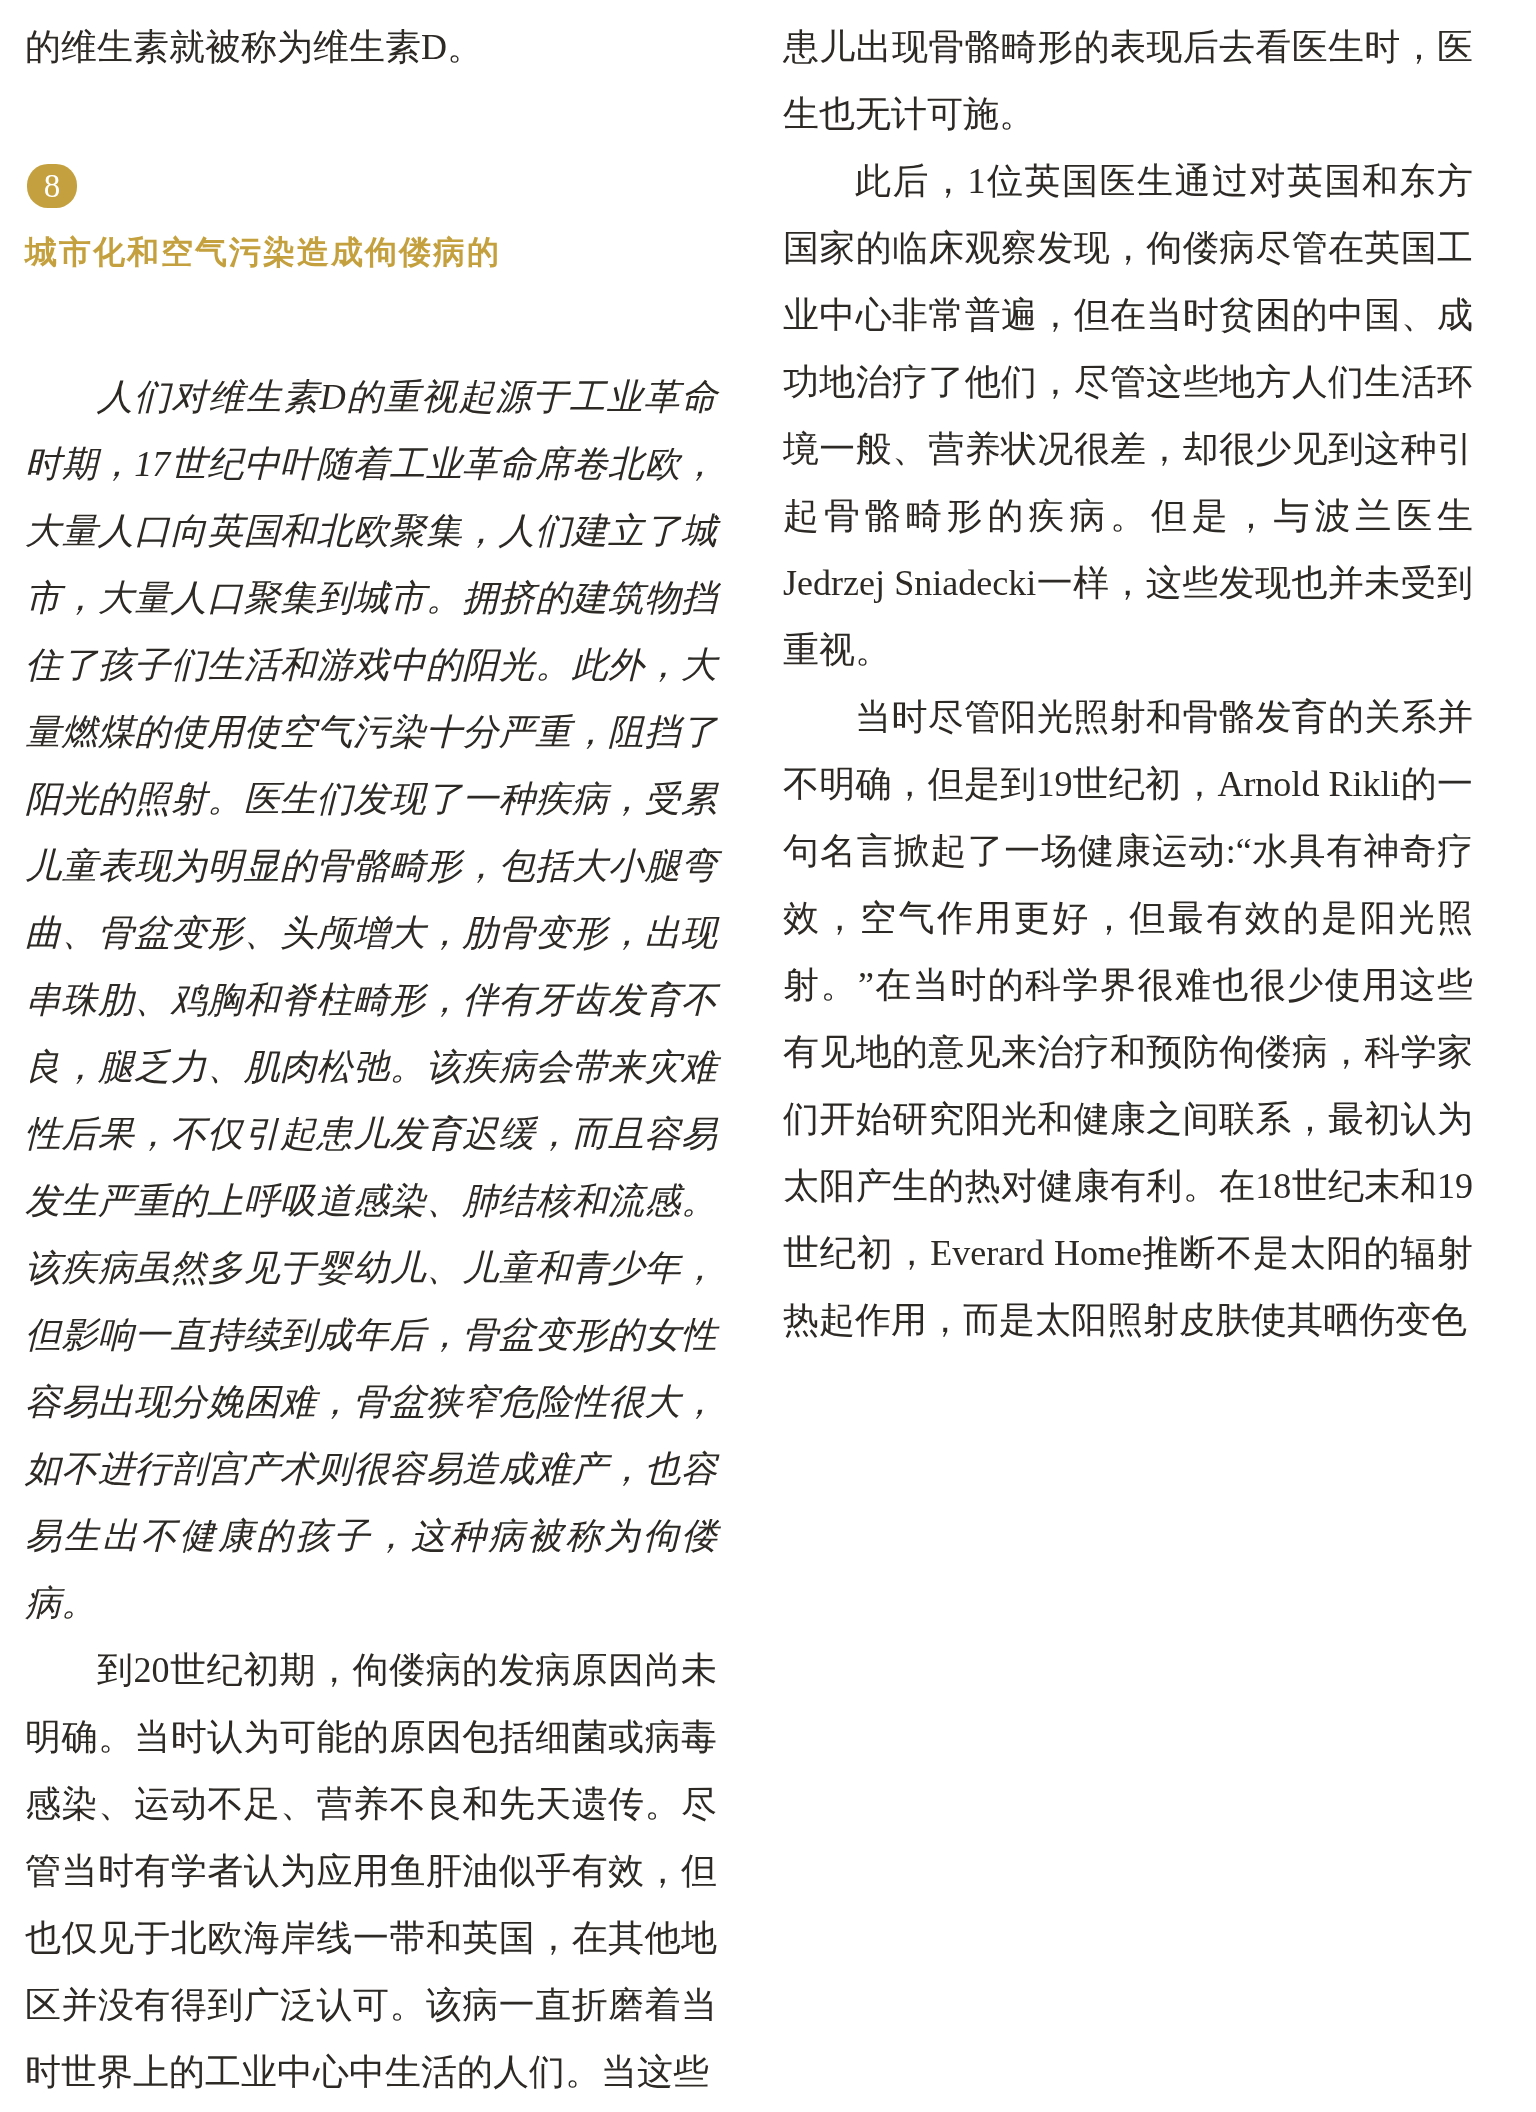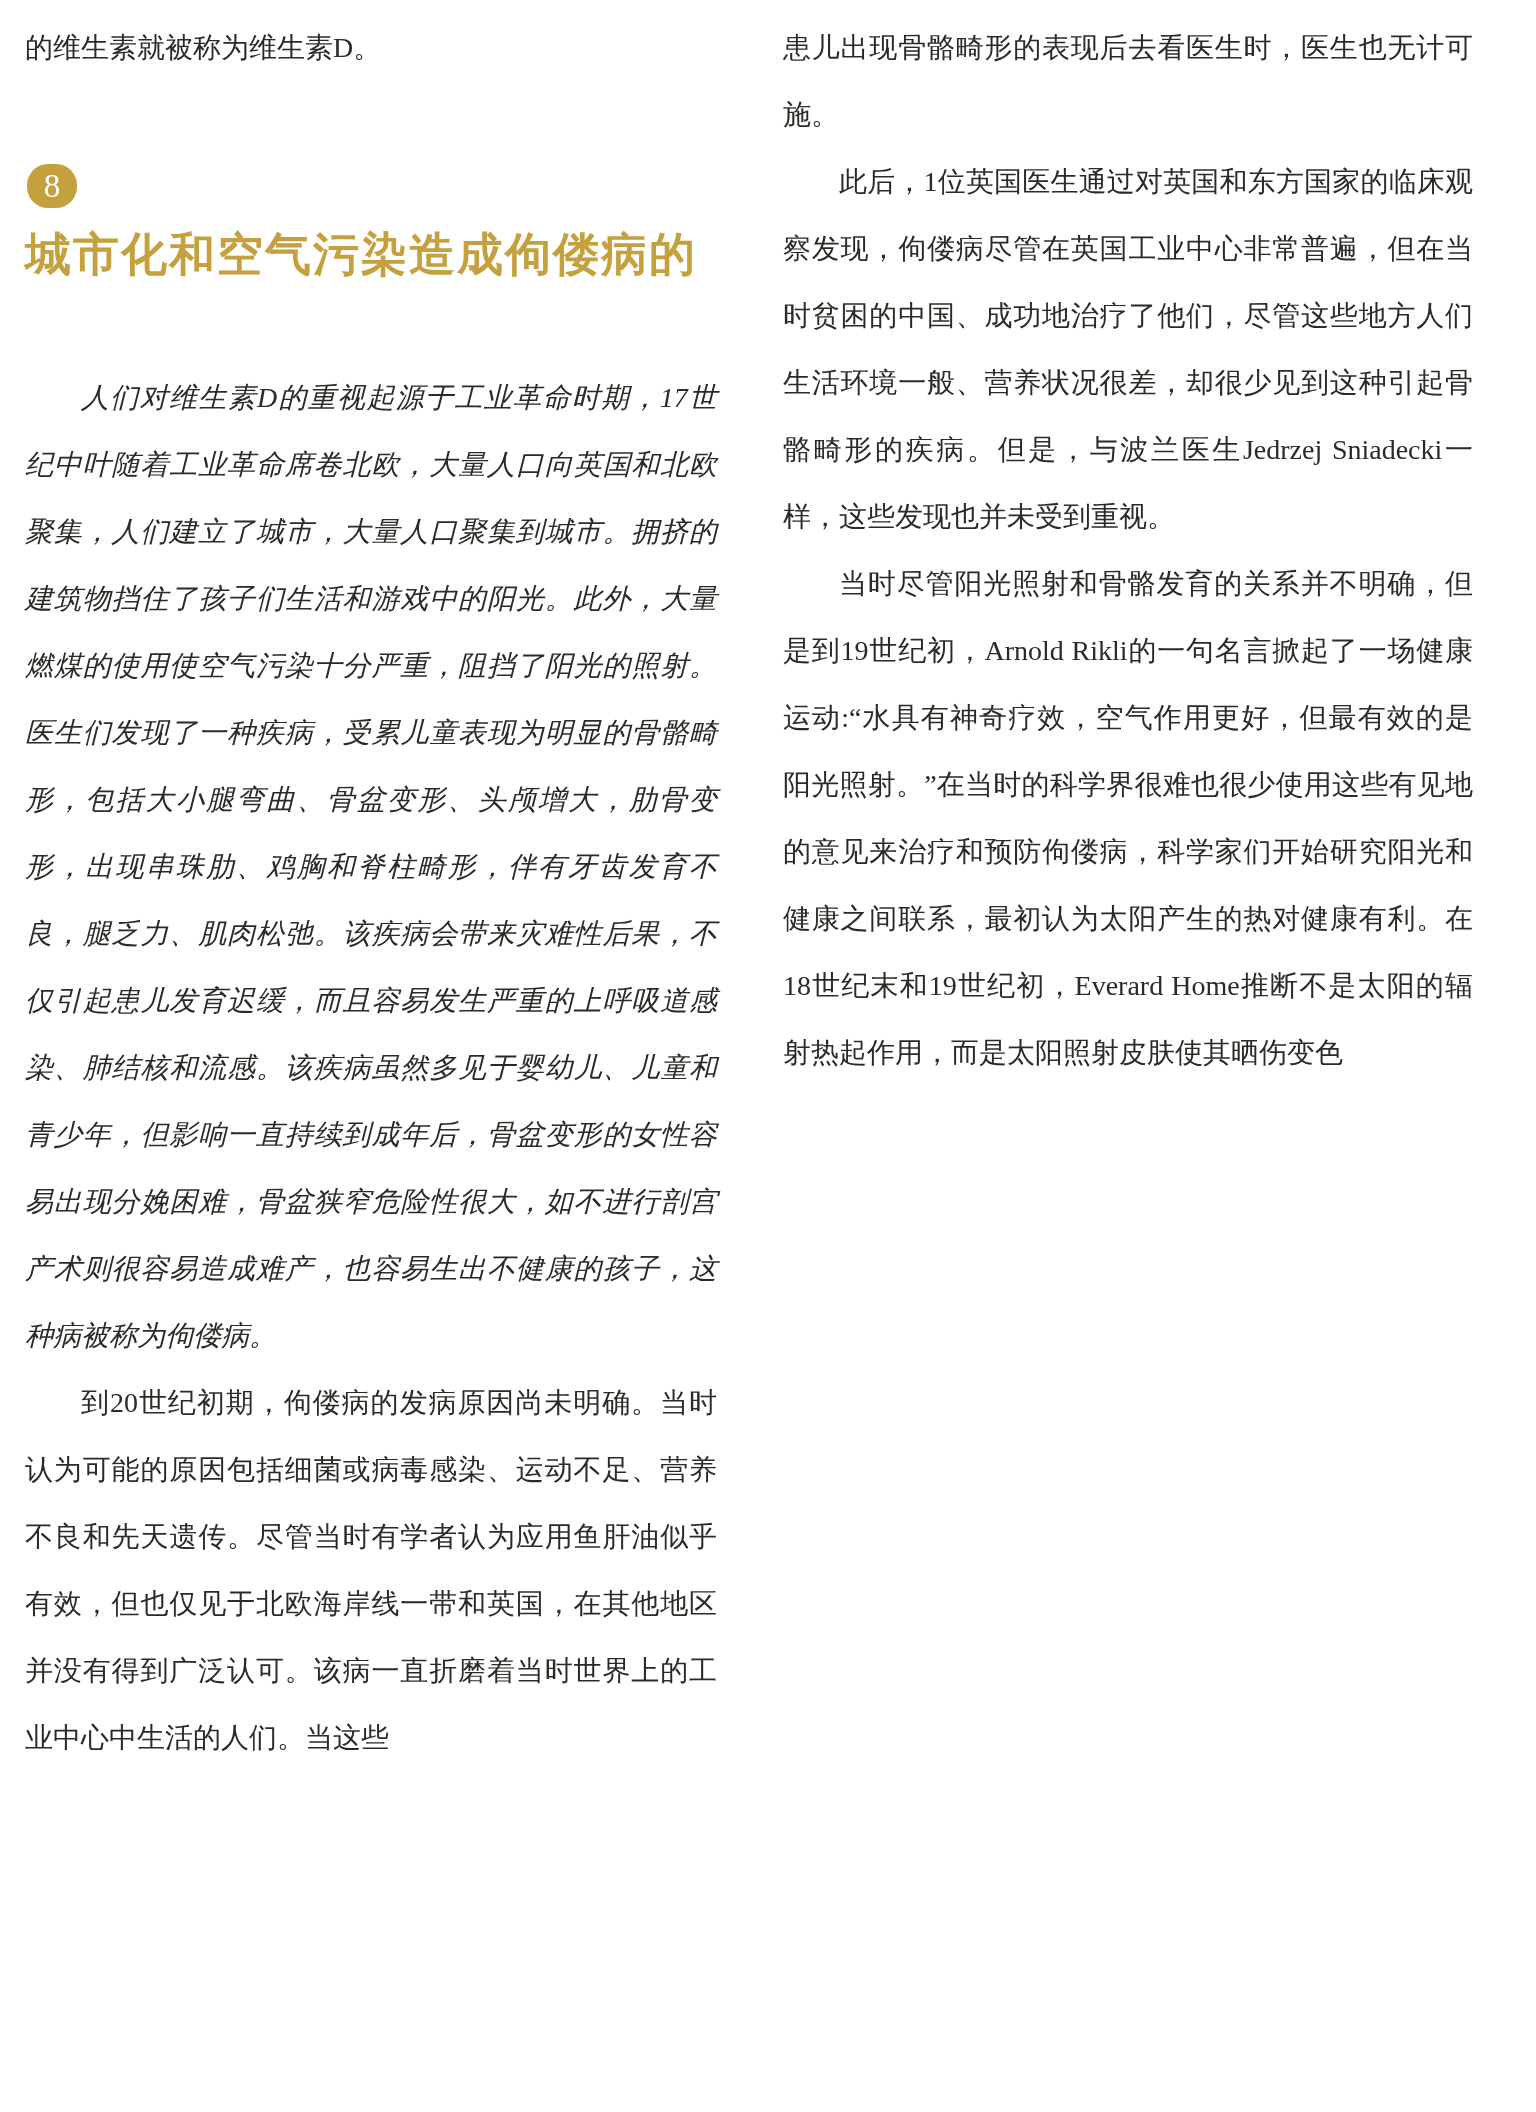--- a/index.html
+++ b/index.html
@@ -7,35 +7,35 @@
     position:relative;
     width:1536px;height:2112px;
     background:#ffffff;
     font-family:"Liberation Serif","DejaVu Serif",serif;
     color:#2d2a26;
     overflow:hidden;
   }
   .col{position:absolute;top:0;}
   .col-left{left:25px;width:692px;}
   .col-right{left:783px;width:690px;}
-  p{margin:0;font-size:28px;line-height:67px;text-align:justify;}
+  p{margin:0;font-size:36px;line-height:67px;text-align:justify;}
   .cont{margin-top:14px;}
   .indent{text-indent:2em;}
   .first-para{margin-top:72px;font-style:italic;}
   .badge{
     margin-top:83px;margin-left:2px;
     width:50px;height:44px;border-radius:21px;
     background:#c4a13e;color:#ffffff;
     display:flex;align-items:center;justify-content:center;
     font-size:33px;font-weight:normal;
   }
   .title{
     margin:10px 0 0 0;
-    font-size:46px;line-height:74px;
-    color:#c4a13e;font-weight:bold;letter-spacing:2px;
+    font-size:32px;line-height:74px;
+    color:#c4a13e;font-weight:bold;letter-spacing:2px;font-family:Liberation Mono, monospace;
   }
   .title .tl{display:block;}
 </style>
 </head>
 <body>
 
 <div class="page">
 
   <div class="col col-left">
     <p class="cont">的维生素就被称为维生素D。</p>

